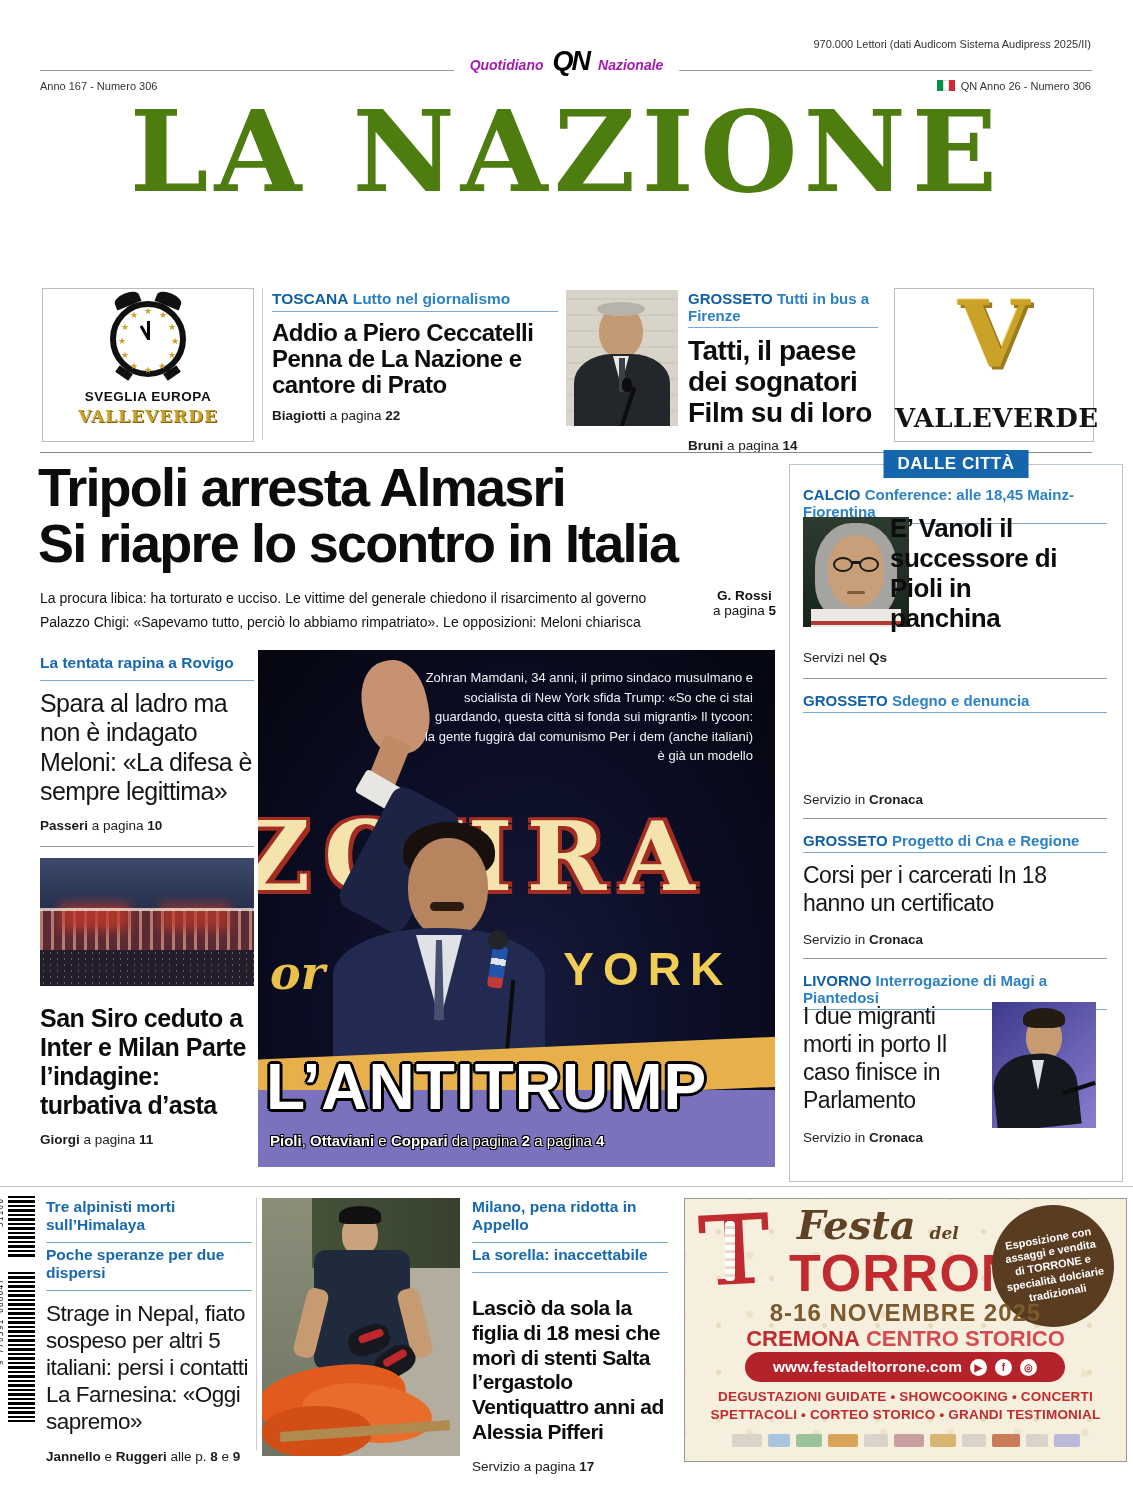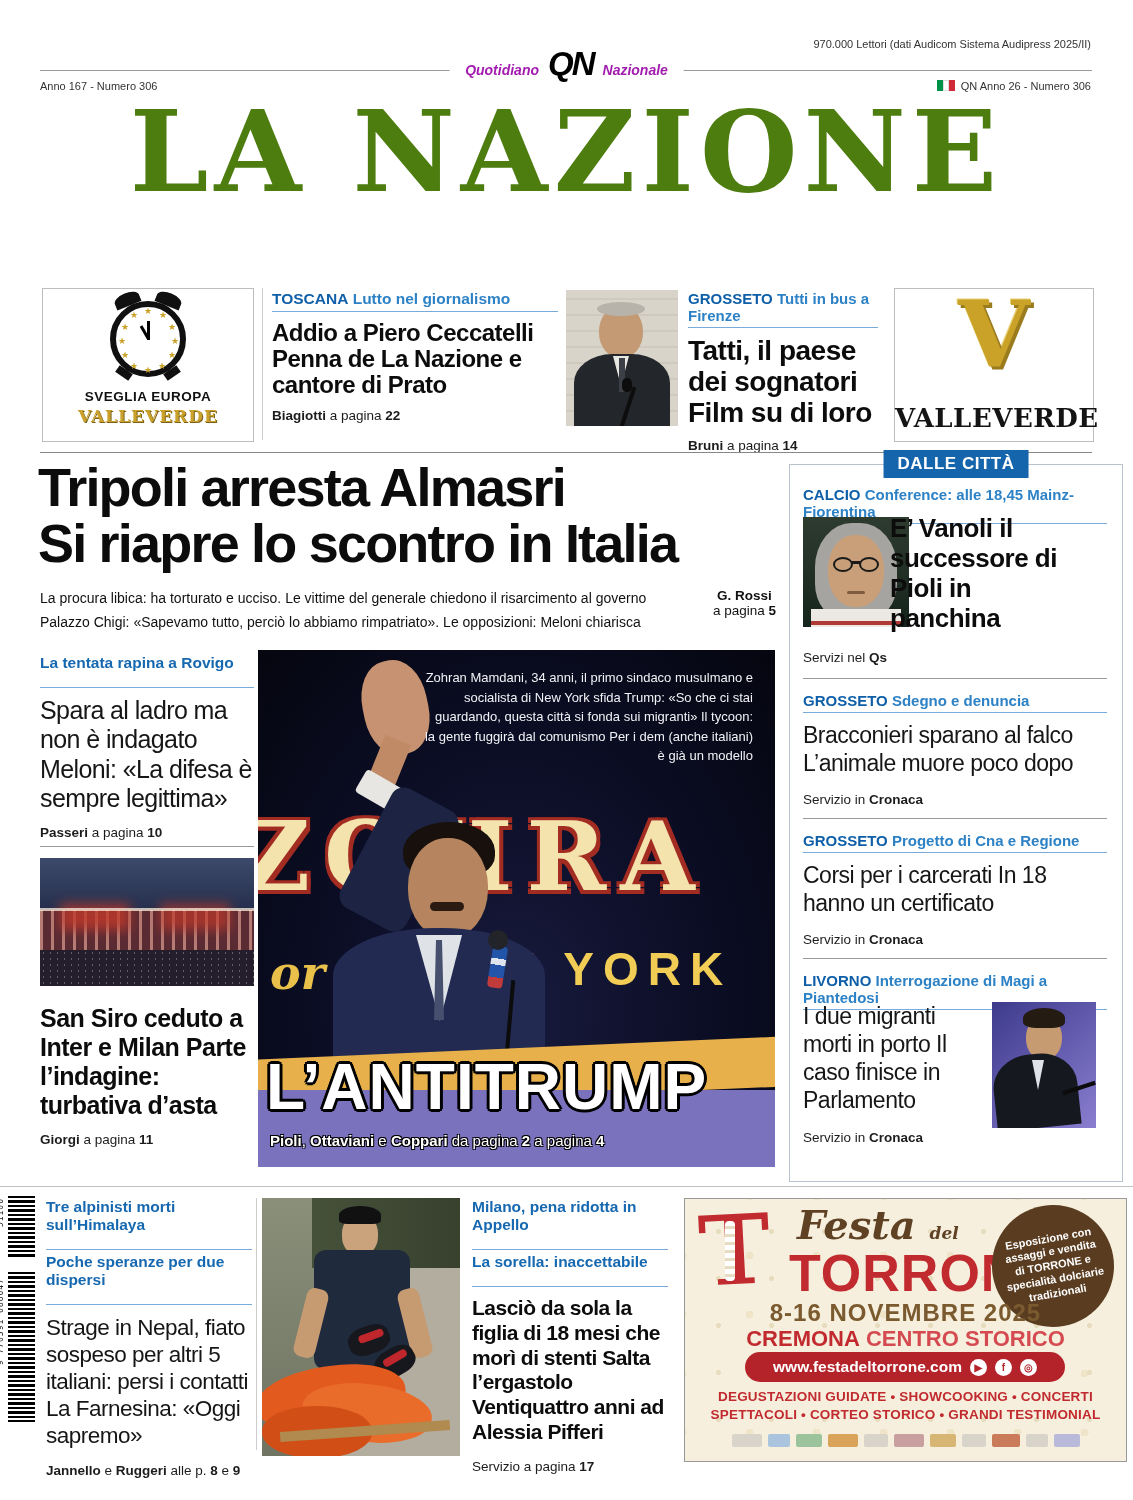--- a/index.html
+++ b/index.html
@@ -5,36 +5,36 @@
   html,body{margin:0;padding:0;background:#e8e8e8;}
   #page{position:relative;width:1133px;height:1500px;background:#ffffff;margin:0 auto;
         font-family:"Liberation Sans",sans-serif;color:#111;overflow:hidden;}
   .abs{position:absolute;}
   
   .tiny{font-size:11px;color:#333;}
   .rule{position:absolute;height:0;border-top:1.5px solid #9a9a9a;}
   .qn-logo{position:absolute;left:50%;transform:translateX(-50%);top:50px;background:#fff;
            padding:0 16px;display:flex;align-items:flex-end;gap:9px;}
   .qn-word{font-style:italic;font-weight:700;font-size:14px;color:#a21caf;}
-  .qn-mark{font-style:italic;font-weight:800;font-size:33px;line-height:.85;color:#000;letter-spacing:-2px;}
+  .qn-mark{font-style:italic;font-weight:800;font-size:27px;line-height:.85;color:#000;letter-spacing:-2px;}
   .flag{display:inline-flex;height:11px;vertical-align:-1px;margin-right:6px;}
   .flag i{display:block;width:6px;height:11px;}
   
   .masthead{position:absolute;left:0;right:0;top:96px;text-align:center;
             font-family:"DejaVu Serif","Liberation Serif",serif;font-weight:700;
             font-size:112px;line-height:1;color:#4d7c0f;letter-spacing:6px;}
   .datebar{position:absolute;left:40px;right:41px;top:233px;height:42px;
            border-top:1.5px solid #777;border-bottom:1.5px solid #777;}
   .vline{position:absolute;width:0;border-left:1px solid #999;}
   .edition{font-weight:800;font-size:27px;color:#1b6cb5;letter-spacing:.3px;}
   
   .k{font-size:15.5px;font-weight:700;border-bottom:1.5px solid #78abd9;padding-bottom:3px;}
   .k .tag{color:#0e5fa8;font-weight:800;}
   .k .rest{color:#2d82c6;font-weight:600;}
-  .k1{color:#1668b0;font-weight:700;font-size:15.5px;border-bottom:1.5px solid #78abd9;padding-bottom:15px;}
+  .k1{color:#1668b0;font-weight:700;font-size:15.5px;border-bottom:1.5px solid #78abd9;padding-bottom:8px;}
   
   .hb{font-weight:800;color:#0c0c0c;letter-spacing:-0.5px;}
   .hr-l{font-weight:400;color:#161616;letter-spacing:-0.3px;}
   .by{font-size:13.5px;color:#1c1c1c;}
   .bb{font-weight:800;}
   .sep{position:absolute;border-top:1px solid #9a9a9a;height:0;}
   .box{position:absolute;border:1px solid #bdbdbd;background:#fff;}
   .ph{position:absolute;overflow:hidden;}
   
   .rcol{position:absolute;left:789px;top:464px;width:332px;height:716px;border:1px solid #b7c4d0;}
@@ -236,21 +236,20 @@
     <div class="abs" style="left:49px;top:44px;width:8px;height:2.5px;background:#1a1a18;"></div>
     <div class="abs" style="left:44px;top:74px;width:18px;height:3px;background:#7e5a3e;border-radius:2px;"></div>
     <div class="abs" style="left:8px;top:92px;width:90px;height:18px;background:#ece9e4;"></div>
     <div class="abs" style="left:8px;top:104px;width:90px;height:4px;background:#b03a36;"></div>
   </div>
   <div class="abs hb" style="left:890px;top:514px;width:190px;font-size:26px;line-height:1.15;">E’ Vanoli il successore di Pioli in panchina</div>
   <div class="abs by" style="left:803px;top:650px;"><span>Servizi nel </span><span class="bb">Qs</span></div>
   <div class="sep" style="left:803px;top:678px;width:304px;"></div>
 
   <div class="abs k" style="left:803px;top:692px;width:304px;font-size:15px;"><span class="tag">GROSSETO</span> <span class="rest">Sdegno e denuncia</span></div>
-  <div class="abs hr-l" style="left:803px;top:722px;width:306px;font-size:23px;line-height:1.2;letter-spacing:-0.5px;">Bracconieri sparano al falco L’animale muore poco dopo</div>
   <div class="abs by" style="left:803px;top:792px;"><span>Servizio in </span><span class="bb">Cronaca</span></div>
   <div class="sep" style="left:803px;top:818px;width:304px;"></div>
 
   <div class="abs k" style="left:803px;top:832px;width:304px;font-size:15px;"><span class="tag">GROSSETO</span> <span class="rest">Progetto di Cna e Regione</span></div>
   <div class="abs hr-l" style="left:803px;top:862px;width:306px;font-size:23px;line-height:1.2;letter-spacing:-0.5px;">Corsi per i carcerati In 18 hanno un certificato</div>
   <div class="abs by" style="left:803px;top:932px;"><span>Servizio in </span><span class="bb">Cronaca</span></div>
   <div class="sep" style="left:803px;top:958px;width:304px;"></div>
 
   <div class="abs k" style="left:803px;top:972px;width:304px;font-size:15px;"><span class="tag">LIVORNO</span> <span class="rest">Interrogazione di Magi a Piantedosi</span></div>
   <div class="abs hr-l" style="left:803px;top:1002px;width:180px;font-size:23px;line-height:1.22;letter-spacing:-0.5px;">I due migranti morti in porto Il caso finisce in Parlamento</div>
@@ -293,21 +292,21 @@
     <div class="abs" style="left:120px;top:156px;width:26px;height:8px;background:#c0272d;border-radius:4px;transform:rotate(-30deg);"></div>
     <div class="abs" style="left:-6px;top:168px;width:150px;height:64px;background:#e35a1e;border-radius:48%;transform:rotate(-8deg);"></div>
     <div class="abs" style="left:40px;top:186px;width:130px;height:58px;background:#ea6c2a;border-radius:48%;transform:rotate(6deg);"></div>
     <div class="abs" style="left:0px;top:208px;width:110px;height:52px;background:#d14f16;border-radius:48%;"></div>
     <div class="abs" style="left:18px;top:228px;width:170px;height:10px;background:#b08a4e;transform:rotate(-4deg);"></div>
   </div>
 
   <div class="abs" style="left:472px;top:1198px;width:196px;">
     <div class="k1" style="display:block;">Milano, pena ridotta in Appello</div>
     <div class="k1" style="display:block;margin-top:3px;">La sorella: inaccettabile</div>
-    <div class="hb" style="font-size:21px;line-height:1.18;margin-top:9px;">Lasciò da sola la figlia di 18 mesi che morì di stenti Salta l’ergastolo Ventiquattro anni ad Alessia Pifferi</div>
+    <div class="hb" style="font-size:21px;line-height:1.18;margin-top:23px;">Lasciò da sola la figlia di 18 mesi che morì di stenti Salta l’ergastolo Ventiquattro anni ad Alessia Pifferi</div>
     <div class="by" style="margin-top:14px;"><span>Servizio a pagina </span><span class="bb">17</span></div>
   </div>
 
   <div class="ph" id="torrone">
     <div class="abs" style="left:14px;top:4px;font-family:'DejaVu Serif',serif;font-weight:700;font-size:96px;line-height:1;color:#c12a2e;transform:rotate(-3deg);">T</div>
     <div class="abs" style="left:40px;top:22px;width:10px;height:60px;background:repeating-linear-gradient(#fff 0 5px,#e8ddc4 5px 8px);border-radius:4px;"></div>
     <div class="abs" style="left:112px;top:2px;font-family:'DejaVu Serif',serif;font-style:italic;font-weight:700;font-size:40px;color:#5f4123;"><span>Festa</span> <span style="font-size:17px;">del</span></div>
     <div class="abs" style="left:104px;top:44px;font-weight:800;font-size:52px;letter-spacing:1px;color:#c12a2e;">TORRONE</div>
     <div class="tor-badge">Esposizione con assaggi e vendita di TORRONE e specialità dolciarie tradizionali</div>
     <div class="abs" style="left:0;right:0;top:100px;text-align:center;font-weight:800;font-size:24px;color:#7a5a2e;letter-spacing:1px;">8-16 NOVEMBRE 2025</div>

